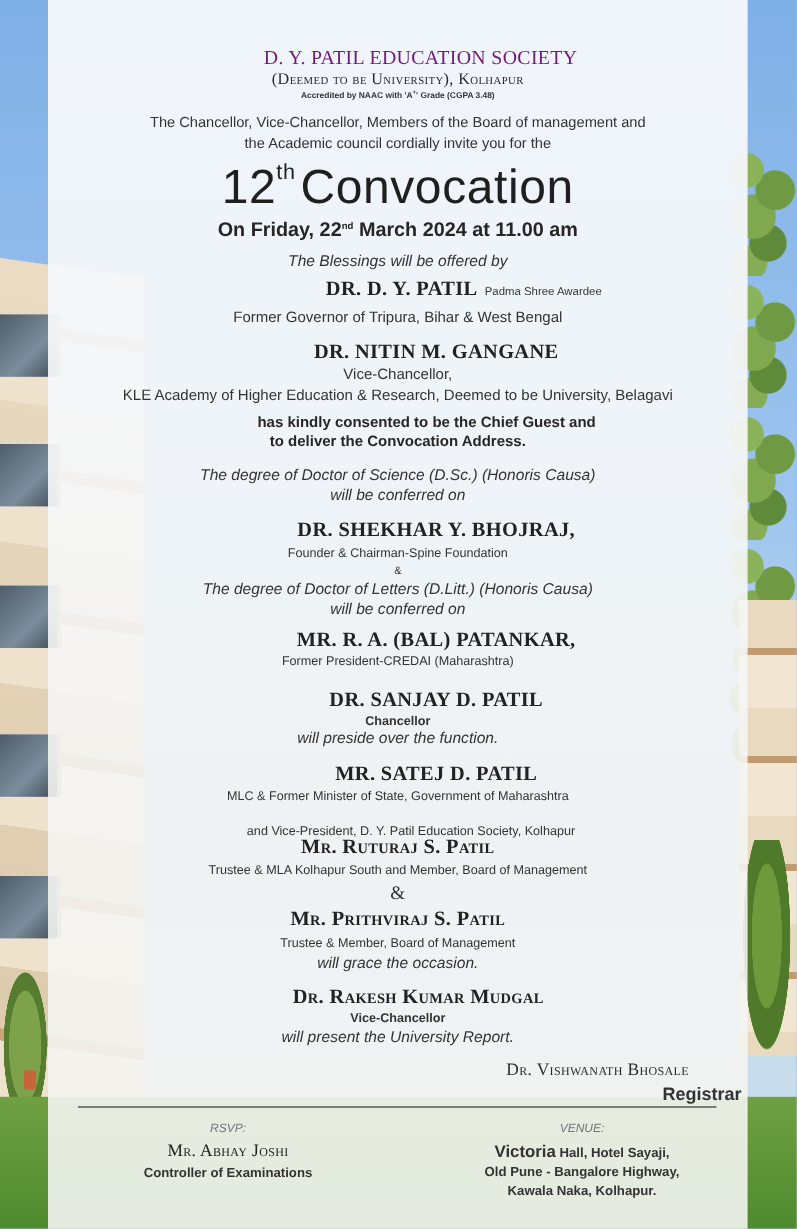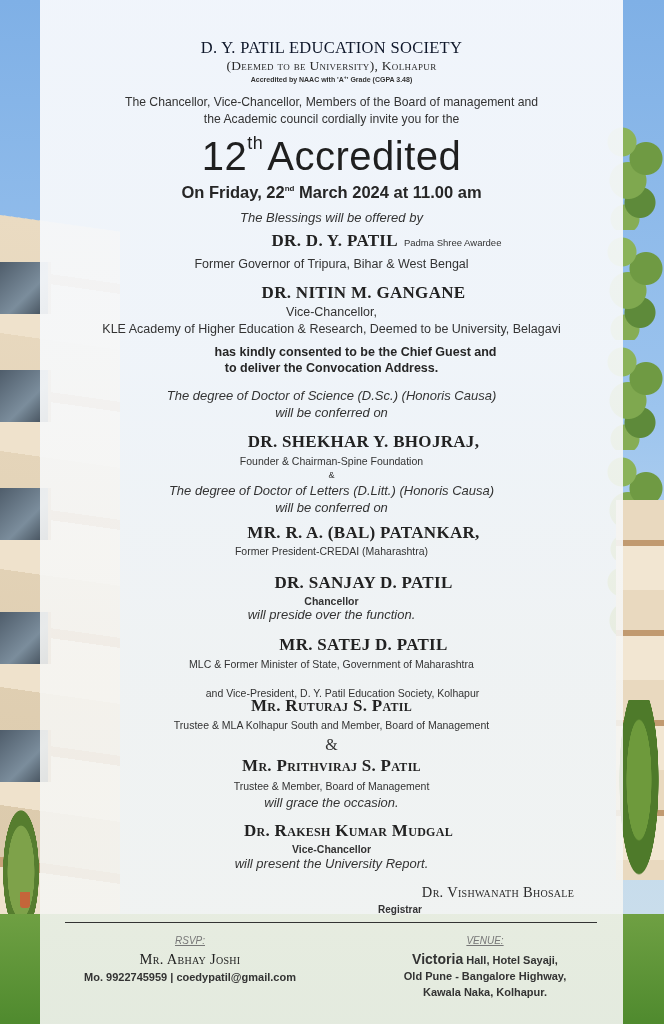--- a/index.html
+++ b/index.html
@@ -37,21 +37,21 @@
   
   .card { position:absolute; left:40px; top:0; width:583px; height:1024px;
           background:linear-gradient(180deg, rgba(244,247,252,0.97) 0%, rgba(246,248,250,0.93) 35%, rgba(246,246,244,0.88) 65%, rgba(244,245,242,0.9) 100%); }
   .content { position:absolute; left:40px; top:0; width:583px; text-align:center; }
 
   .serif { font-family:"Liberation Serif","DejaVu Serif", serif; }
   .sans { font-family:"Liberation Sans","DejaVu Sans", sans-serif; }
 
   .l { position:absolute; left:0; width:583px; text-align:center; white-space:nowrap; line-height:1; }
 
-  .org { top:40px; font-size:16.5px; letter-spacing:0.3px; color:#0f172a; }
+  .org { top:40px; font-size:16.5px; letter-spacing:0.3px; color:#701a75;padding-left:19px; }
   .org2 { top:59px; font-size:13.5px; letter-spacing:0.3px; color:#2a2a2a; font-variant:small-caps; }
   .accred { top:75px; font-size:7px; font-weight:bold; color:#333; }
   .accred sup { font-size:5px; }
   .invite1 { top:96px; font-size:12.2px; color:#333; }
   .invite2 { top:113px; font-size:12.2px; color:#333; }
   .title { top:136px; font-size:40px; color:#1f1f1f; letter-spacing:0.5px; }
   .title sup { font-size:18px; vertical-align:top; position:relative; top:-2px; margin-right:4px; }
   .date { top:184px; font-size:16.5px; font-weight:bold; color:#262626; }
   .date sup { font-size:8px; vertical-align:top; position:relative; top:1px; }
   .italic { font-style:italic; }
@@ -93,27 +93,27 @@
   .amp2 { top:737px; font-size:16px; color:#333; }
   .prithvi { top:757px; font-size:17px; font-weight:bold; letter-spacing:0.3px; color:#222; }
   .trustee2 { top:781px; font-size:10.5px; color:#333; }
   .grace { top:796px; font-size:13px; color:#333; }
 
   .rakesh { top:822px; font-size:17px; font-weight:bold; letter-spacing:0.3px; color:#222;padding-left:17px; }
   .vc2 { top:844px; font-size:10.5px; font-weight:bold; color:#333; }
   .report { top:857px; font-size:13px; color:#333; }
 
   .registrar-name { position:absolute; left:338px; top:884px; width:240px; text-align:center; font-size:14.5px; color:#2a2a2a; letter-spacing:0.3px; }
-  .registrar-title { position:absolute; left:338px; top:904px; width:240px; text-align:left; font-size:10px; font-weight:bold; color:#333; }
+  .registrar-title { position:absolute; left:338px; top:904px; width:240px; text-align:right; font-size:15px; font-weight:bold; color:#333; }
 
   .divider { position:absolute; left:25px; top:922px; width:532px; height:1px; background:#333; }
 
   .rsvp-col { position:absolute; left:20px; top:936px; width:260px; text-align:center; }
   .venue-col { position:absolute; left:330px; top:936px; width:230px; text-align:center; }
-  .col-lbl { font-size:10px; font-style:italic; color:#777; line-height:1;text-decoration:underline; }
+  .col-lbl { font-size:10px; font-style:italic; color:#777; line-height:1; }
   .rsvp-name { margin-top:6px; font-size:14.5px; color:#222; letter-spacing:0.3px; line-height:1; }
   .rsvp-role { margin-top:6px; font-size:11px; font-weight:bold; color:#333; line-height:1; }
   .rsvp-contact { margin-top:5px; font-size:11px; font-weight:bold; color:#333; line-height:1; }
   .venue-line { font-size:11px; font-weight:bold; color:#333; line-height:1; margin-top:5px; }
   .venue-big { font-size:14px; }
 </style>
 </head>
 <body>
 
 <div class="bg">
@@ -138,21 +138,21 @@
   <div class="l org serif">D. Y. PATIL EDUCATION SOCIETY</div>
   <div class="l org2 serif">(Deemed to be University), Kolhapur</div>
   <div class="l accred sans">
     <span>Accredited by NAAC with 'A</span><sup>+</sup><span>' Grade (CGPA 3.48)</span>
   </div>
 
   <div class="l invite1 sans">The Chancellor, Vice-Chancellor, Members of the Board of management and</div>
   <div class="l invite2 sans">the Academic council cordially invite you for the</div>
 
   <div class="l title sans">
-    <span>12</span><sup>th</sup><span>Accredited</span>
+    <span>12</span><sup>th</sup><span>Convocation</span>
   </div>
 
   <div class="l date sans">
     <span>On Friday, 22</span><sup>nd</sup><span> March 2024 at 11.00 am</span>
   </div>
 
   <div class="l bless sans italic">The Blessings will be offered by</div>
   <div class="l dyp">
     <span style="display:inline-block;width:110px"></span><span class="nm serif">DR. D. Y. PATIL</span><span class="aw sans">Padma Shree Awardee</span>
   </div>
@@ -194,21 +194,21 @@
   <div class="l report sans italic">will present the University Report.</div>
 
   <div class="registrar-name serif sc">Dr. Vishwanath Bhosale</div>
   <div class="registrar-title sans">Registrar</div>
 
   <div class="divider"></div>
 
   <div class="rsvp-col">
     <div class="col-lbl sans">RSVP:</div>
     <div class="rsvp-name serif sc">Mr. Abhay Joshi</div>
-    <div class="rsvp-contact sans">Mo. 9922745959  |  coedypatil@gmail.com</div>
+    <div class="rsvp-role sans">Controller of Examinations</div>
   </div>
 
   <div class="venue-col">
     <div class="col-lbl sans">VENUE:</div>
     <div class="venue-line sans" style="margin-top:6px">
       <span class="venue-big">Victoria</span><span> Hall, Hotel Sayaji,</span>
     </div>
     <div class="venue-line sans">Old Pune - Bangalore Highway,</div>
     <div class="venue-line sans">Kawala Naka, Kolhapur.</div>
   </div>

